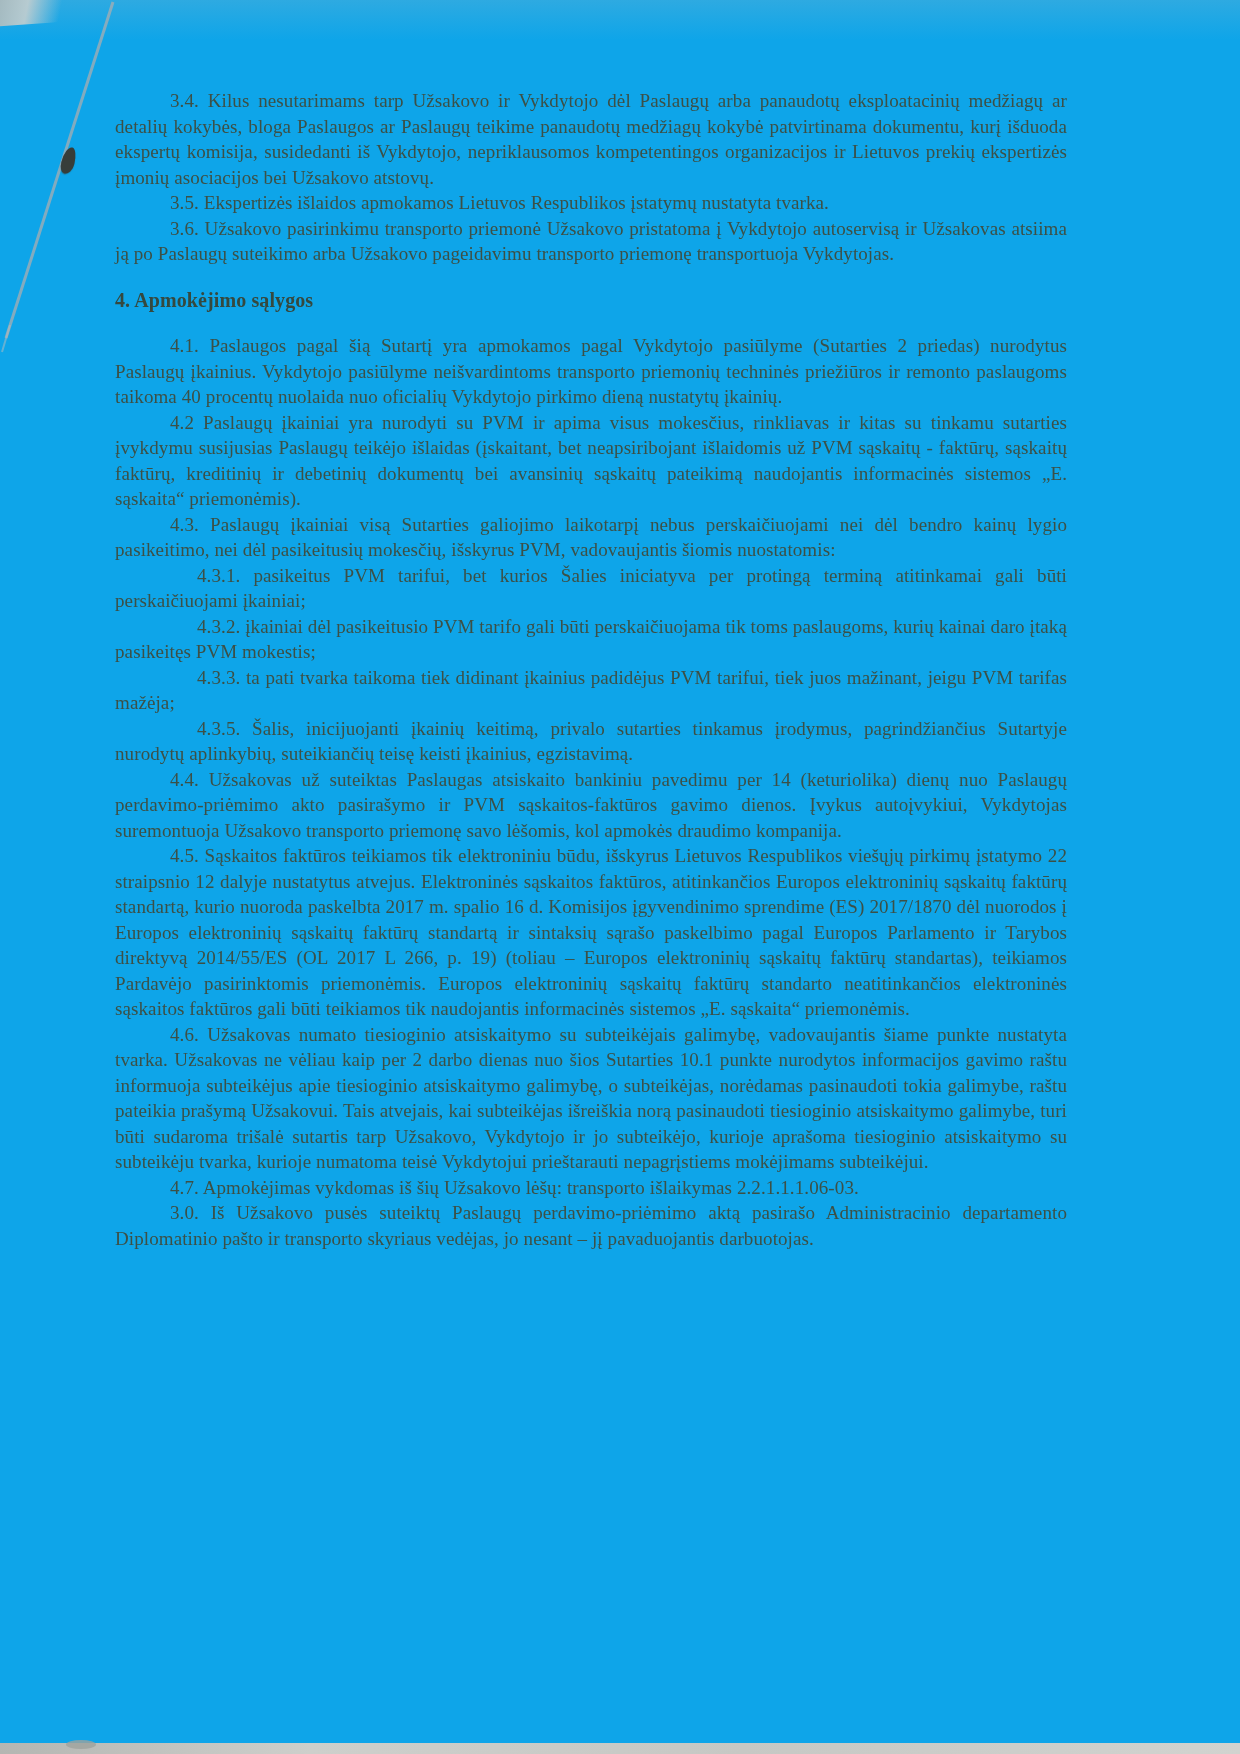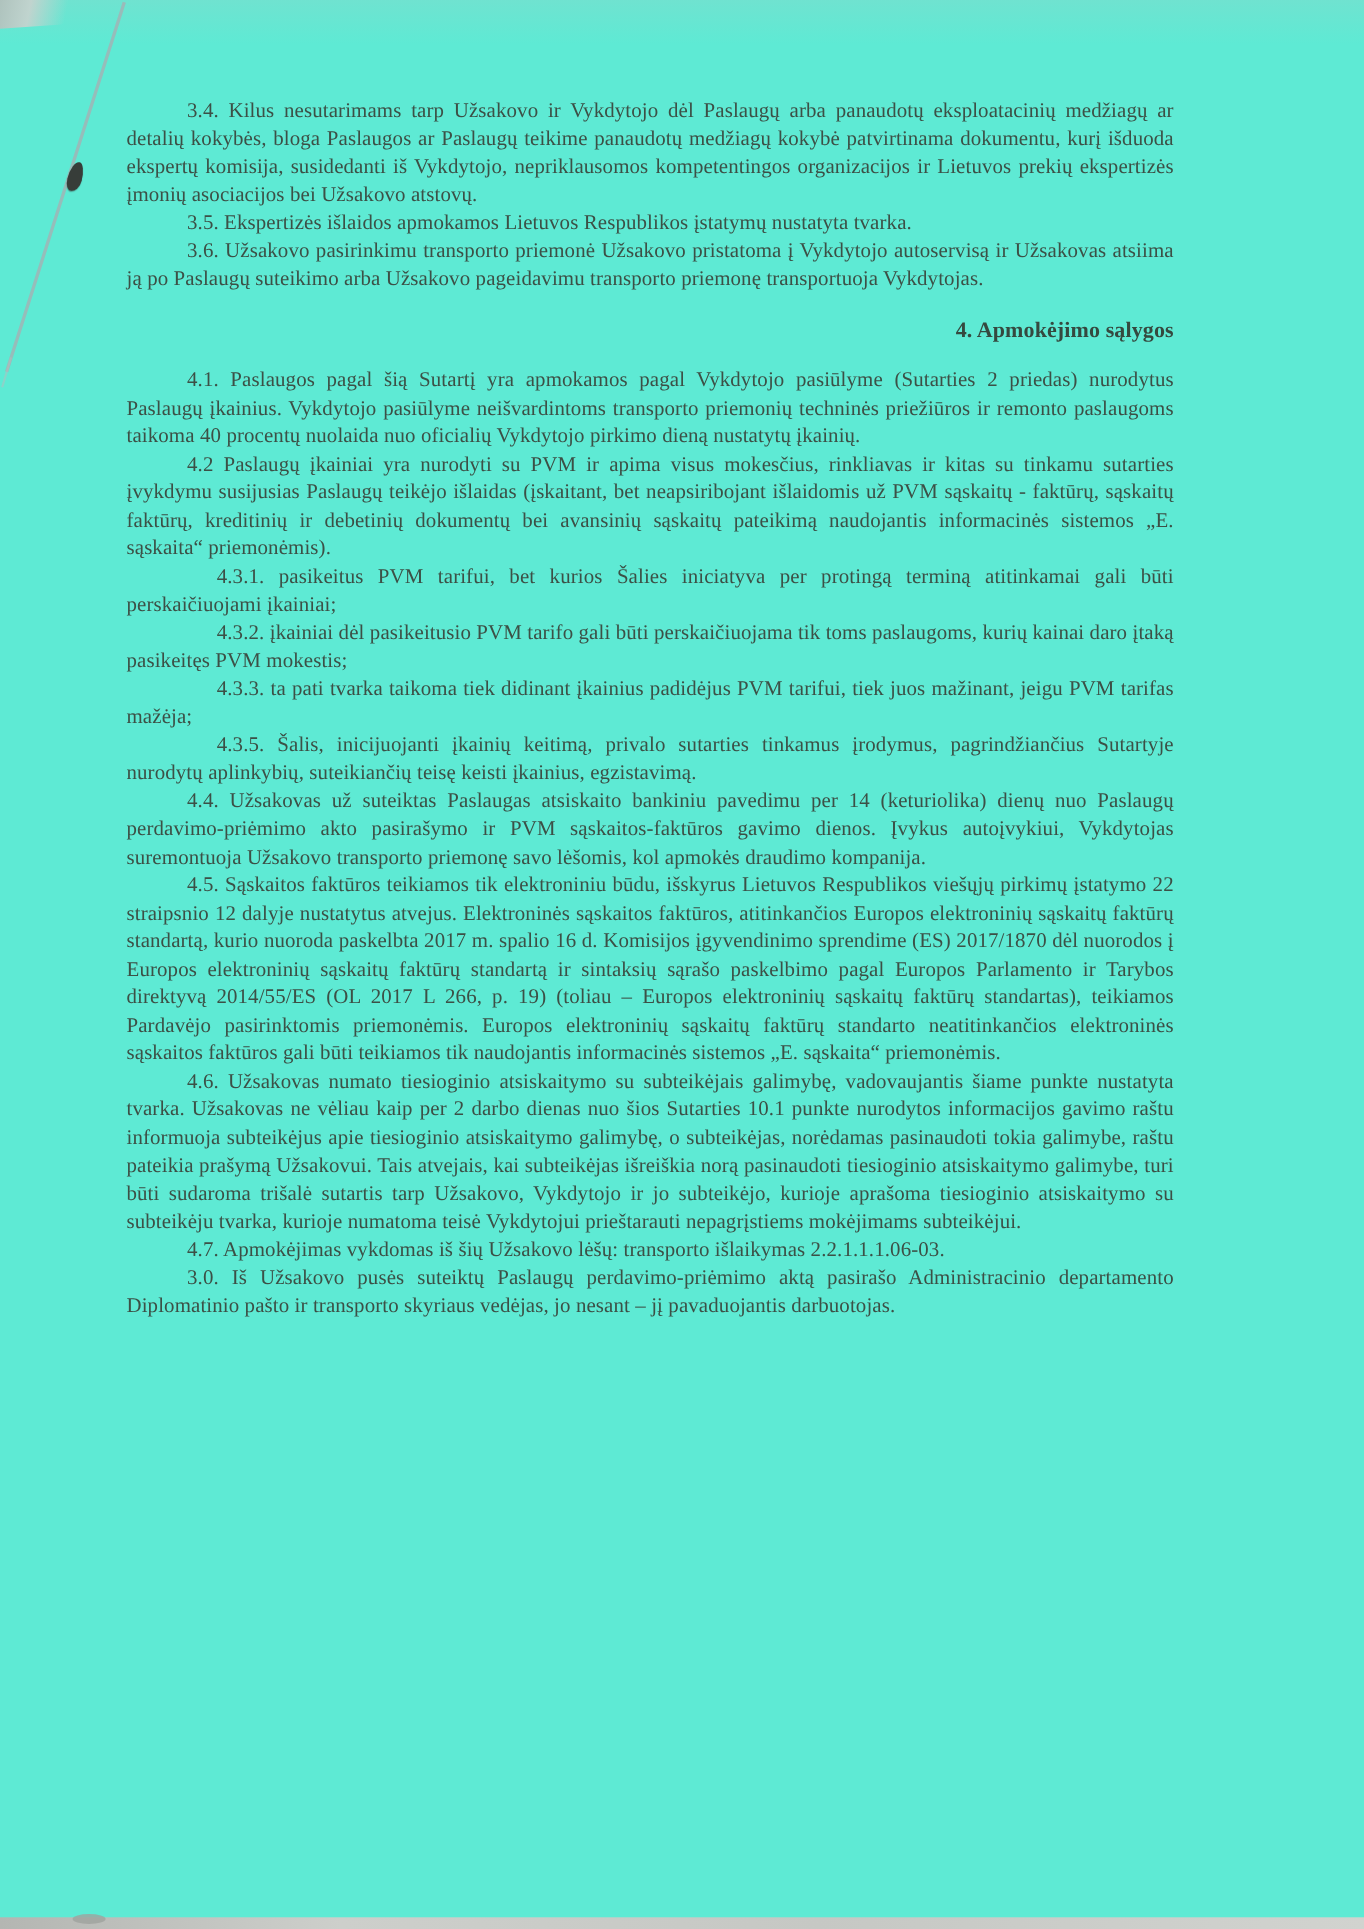--- a/index.html
+++ b/index.html
@@ -7,21 +7,21 @@
     --heading:#35493f;
     --artifact:#a9aeb2;
     --bar:#c6c8c4;
   }
   *{box-sizing:border-box;}
   html,body{margin:0;padding:0;background:#ffffff;}
   .page{
     position:relative;
     width:1240px;
     height:1754px;
-    background:#5eead4;
+    background:#0ea5e9;
     overflow:hidden;
     font-family:"Liberation Serif","DejaVu Serif",serif;
     color:var(--text);
   }
   
   .page::before{
     content:"";
     position:absolute;left:0;top:0;width:100%;height:40px;
     background:linear-gradient(to bottom, rgba(190,193,190,0.18), rgba(255,255,255,0));
     pointer-events:none;
@@ -33,21 +33,21 @@
     width:952px;
     font-size:19px;
     line-height:25.5px;
     text-align:justify;
     letter-spacing:0.1px;
   }
   .para{margin:0;text-indent:55px;}
   .para.sub{text-indent:82px;}
   .heading{
     margin:21px 0 20px 0;
-    text-align:right;
+    text-align:left;
     text-indent:0;
     font-weight:bold;
     font-size:20px;
     color:var(--heading);
   }
   .artifact-svg{
     position:absolute;left:0;top:0;pointer-events:none;
   }
   .corner-smudge{
     position:absolute;left:-8px;top:-6px;width:78px;height:30px;
@@ -87,20 +87,21 @@
 
   <div class="content">
     <p class="para">3.4. Kilus nesutarimams tarp Užsakovo ir Vykdytojo dėl Paslaugų arba panaudotų eksploatacinių medžiagų ar detalių kokybės, bloga Paslaugos ar Paslaugų teikime panaudotų medžiagų kokybė patvirtinama dokumentu, kurį išduoda ekspertų komisija, susidedanti iš Vykdytojo, nepriklausomos kompetentingos organizacijos ir Lietuvos prekių ekspertizės įmonių asociacijos bei Užsakovo atstovų.</p>
     <p class="para">3.5. Ekspertizės išlaidos apmokamos Lietuvos Respublikos įstatymų nustatyta tvarka.</p>
     <p class="para">3.6. Užsakovo pasirinkimu transporto priemonė Užsakovo pristatoma į Vykdytojo autoservisą ir Užsakovas atsiima ją po Paslaugų suteikimo arba Užsakovo pageidavimu transporto priemonę transportuoja Vykdytojas.</p>
 
     <h2 class="heading">4. Apmokėjimo sąlygos</h2>
 
     <p class="para">4.1. Paslaugos pagal šią Sutartį yra apmokamos pagal Vykdytojo pasiūlyme (Sutarties 2 priedas) nurodytus Paslaugų įkainius. Vykdytojo pasiūlyme neišvardintoms transporto priemonių techninės priežiūros ir remonto paslaugoms taikoma 40 procentų nuolaida nuo oficialių Vykdytojo pirkimo dieną nustatytų įkainių.</p>
     <p class="para">4.2 Paslaugų įkainiai yra nurodyti su PVM ir apima visus mokesčius, rinkliavas ir kitas su tinkamu sutarties įvykdymu susijusias Paslaugų teikėjo išlaidas (įskaitant, bet neapsiribojant išlaidomis už PVM sąskaitų - faktūrų, sąskaitų faktūrų, kreditinių ir debetinių dokumentų bei avansinių sąskaitų pateikimą naudojantis informacinės sistemos „E. sąskaita“ priemonėmis).</p>
+    <p class="para">4.3. Paslaugų įkainiai visą Sutarties galiojimo laikotarpį nebus perskaičiuojami nei dėl bendro kainų lygio pasikeitimo, nei dėl pasikeitusių mokesčių, išskyrus PVM, vadovaujantis šiomis nuostatomis:</p>
     <p class="para sub">4.3.1. pasikeitus PVM tarifui, bet kurios Šalies iniciatyva per protingą terminą atitinkamai gali būti perskaičiuojami įkainiai;</p>
     <p class="para sub">4.3.2. įkainiai dėl pasikeitusio PVM tarifo gali būti perskaičiuojama tik toms paslaugoms, kurių kainai daro įtaką pasikeitęs PVM mokestis;</p>
     <p class="para sub">4.3.3. ta pati tvarka taikoma tiek didinant įkainius padidėjus PVM tarifui, tiek juos mažinant, jeigu PVM tarifas mažėja;</p>
     <p class="para sub">4.3.5. Šalis, inicijuojanti įkainių keitimą, privalo sutarties tinkamus įrodymus, pagrindžiančius Sutartyje nurodytų aplinkybių, suteikiančių teisę keisti įkainius, egzistavimą.</p>
     <p class="para">4.4. Užsakovas už suteiktas Paslaugas atsiskaito bankiniu pavedimu per 14 (keturiolika) dienų nuo Paslaugų perdavimo-priėmimo akto pasirašymo ir PVM sąskaitos-faktūros gavimo dienos. Įvykus autoįvykiui, Vykdytojas suremontuoja Užsakovo transporto priemonę savo lėšomis, kol apmokės draudimo kompanija.</p>
     <p class="para">4.5. Sąskaitos faktūros teikiamos tik elektroniniu būdu, išskyrus Lietuvos Respublikos viešųjų pirkimų įstatymo 22 straipsnio 12 dalyje nustatytus atvejus. Elektroninės sąskaitos faktūros, atitinkančios Europos elektroninių sąskaitų faktūrų standartą, kurio nuoroda paskelbta 2017 m. spalio 16 d. Komisijos įgyvendinimo sprendime (ES) 2017/1870 dėl nuorodos į Europos elektroninių sąskaitų faktūrų standartą ir sintaksių sąrašo paskelbimo pagal Europos Parlamento ir Tarybos direktyvą 2014/55/ES (OL 2017 L 266, p. 19) (toliau – Europos elektroninių sąskaitų faktūrų standartas), teikiamos Pardavėjo pasirinktomis priemonėmis. Europos elektroninių sąskaitų faktūrų standarto neatitinkančios elektroninės sąskaitos faktūros gali būti teikiamos tik naudojantis informacinės sistemos „E. sąskaita“ priemonėmis.</p>
     <p class="para">4.6. Užsakovas numato tiesioginio atsiskaitymo su subteikėjais galimybę, vadovaujantis šiame punkte nustatyta tvarka. Užsakovas ne vėliau kaip per 2 darbo dienas nuo šios Sutarties 10.1 punkte nurodytos informacijos gavimo raštu informuoja subteikėjus apie tiesioginio atsiskaitymo galimybę, o subteikėjas, norėdamas pasinaudoti tokia galimybe, raštu pateikia prašymą Užsakovui. Tais atvejais, kai subteikėjas išreiškia norą pasinaudoti tiesioginio atsiskaitymo galimybe, turi būti sudaroma trišalė sutartis tarp Užsakovo, Vykdytojo ir jo subteikėjo, kurioje aprašoma tiesioginio atsiskaitymo su subteikėju tvarka, kurioje numatoma teisė Vykdytojui prieštarauti nepagrįstiems mokėjimams subteikėjui.</p>
     <p class="para">4.7. Apmokėjimas vykdomas iš šių Užsakovo lėšų: transporto išlaikymas 2.2.1.1.1.06-03.</p>
     <p class="para">3.0. Iš Užsakovo pusės suteiktų Paslaugų perdavimo-priėmimo aktą pasirašo Administracinio departamento Diplomatinio pašto ir transporto skyriaus vedėjas, jo nesant – jį pavaduojantis darbuotojas.</p>
   </div>

